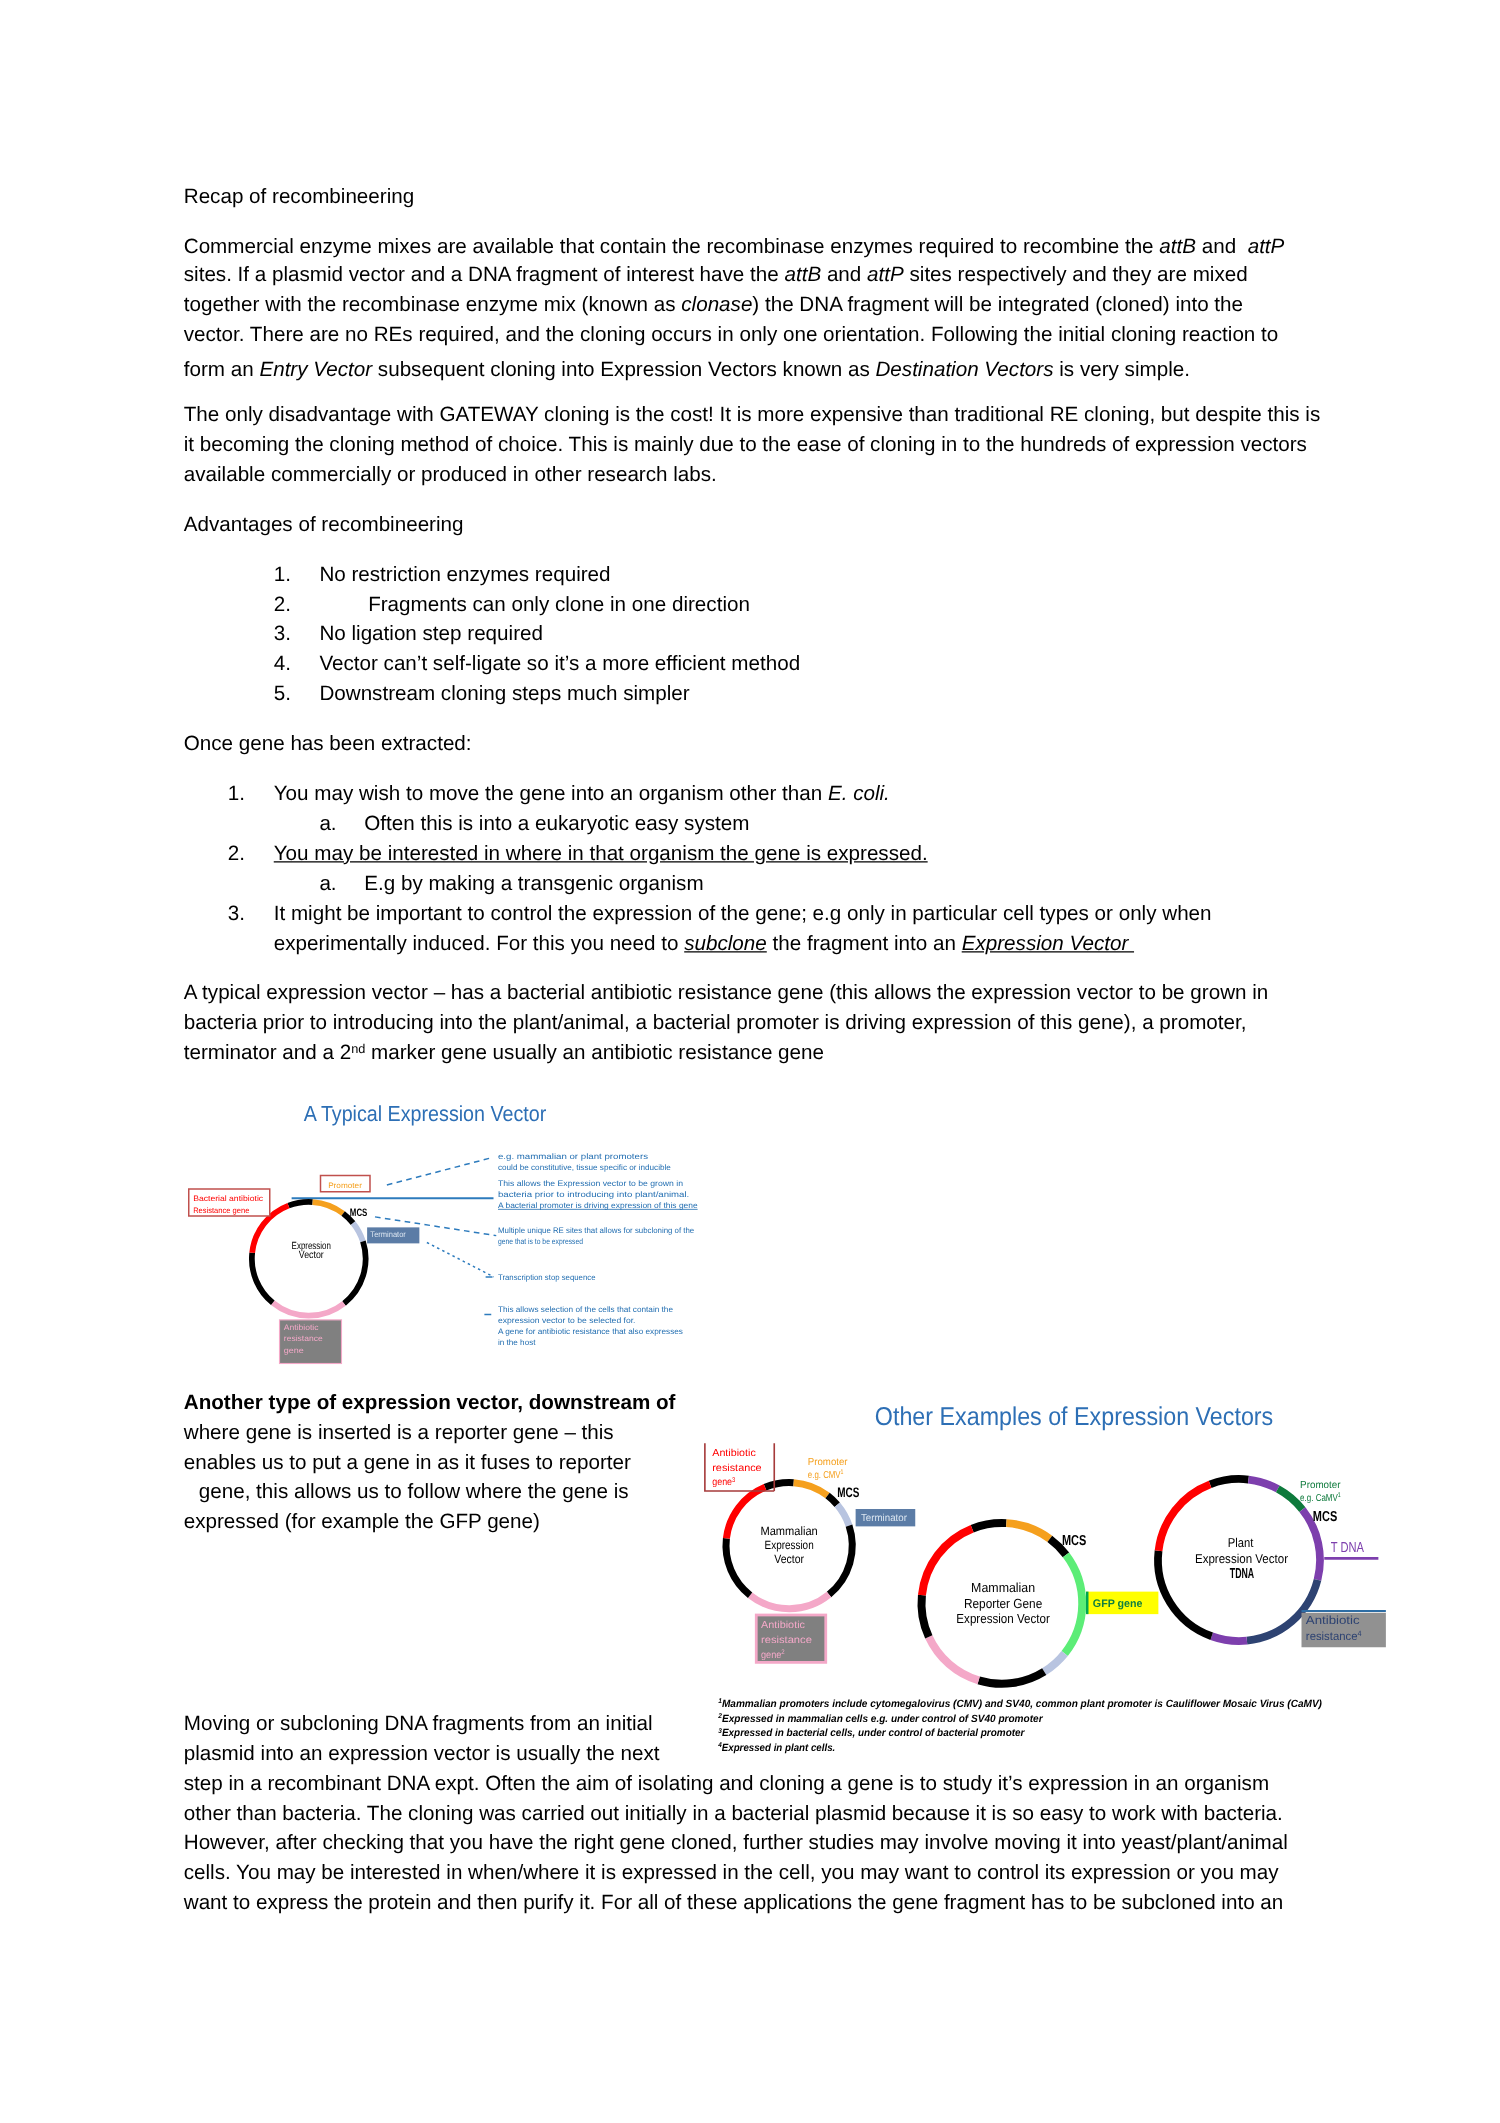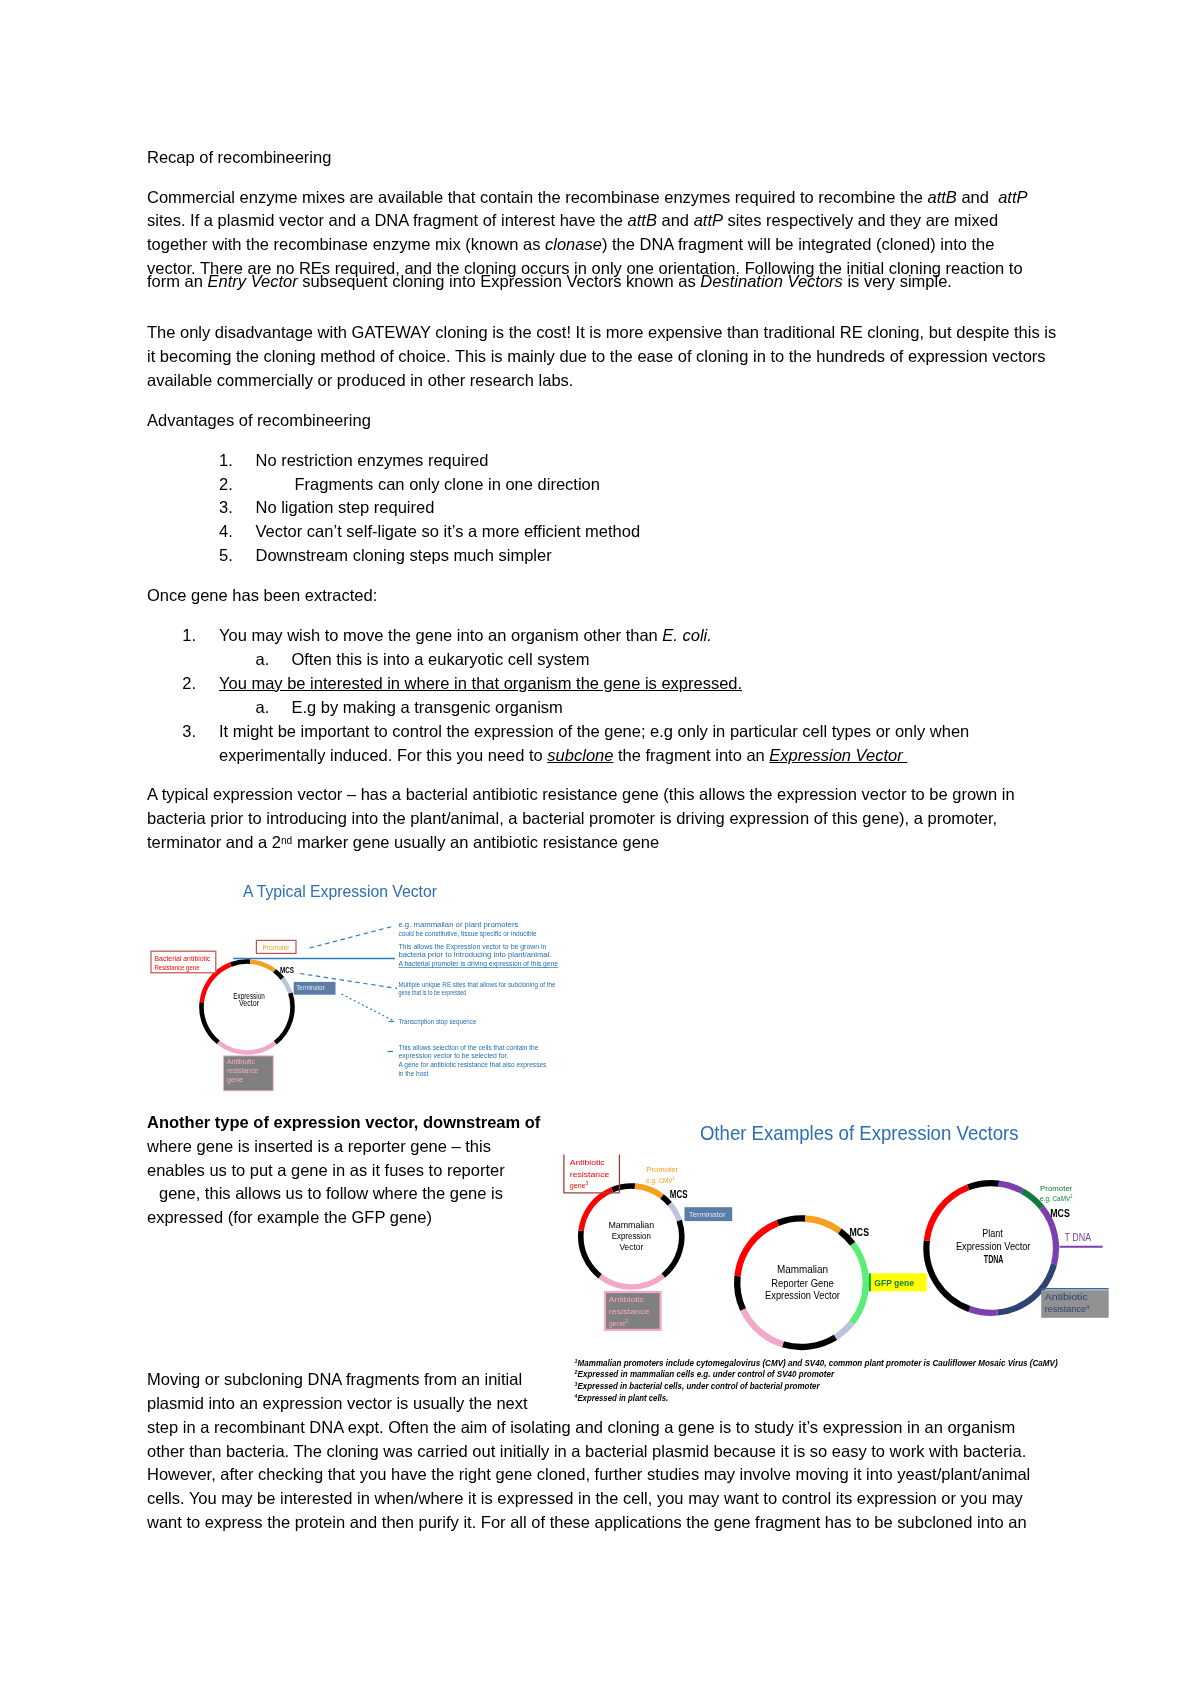--- a/index.html
+++ b/index.html
@@ -20,40 +20,40 @@
 </head>
 <body>
 
 <div class="page">
   <div id="body-text">
       <div class="tx" style="left: 147px; top: 148.6px;">Recap of recombineering</div>
       <div class="tx" style="left: 147px; top: 188.5px;">Commercial enzyme mixes are available that contain the recombinase enzymes required to recombine the <i>attB</i> and  <i>attP</i></div>
       <div class="tx" style="left: 147px; top: 212.4px;">sites. If a plasmid vector and a DNA fragment of interest have the <i>attB</i> and <i>attP</i> sites respectively and they are mixed</div>
       <div class="tx" style="left: 147px; top: 236.3px;">together with the recombinase enzyme mix (known as <i>clonase</i>) the DNA fragment will be integrated (cloned) into the</div>
       <div class="tx" style="left: 147px; top: 260.2px;">vector. There are no REs required, and the cloning occurs in only one orientation. Following the initial cloning reaction to</div>
-      <div class="tx" style="left: 147px; top: 273px;">form an <i>Entry Vector</i> subsequent cloning into Expression Vectors known as <i>Destination Vectors</i> is very simple.</div>
+      <div class="tx" style="left: 147px; top: 288px;">form an <i>Entry Vector</i> subsequent cloning into Expression Vectors known as <i>Destination Vectors</i> is very simple.</div>
       <div class="tx" style="left: 147px; top: 324px;">The only disadvantage with GATEWAY cloning is the cost! It is more expensive than traditional RE cloning, but despite this is</div>
       <div class="tx" style="left: 147px; top: 347.9px;">it becoming the cloning method of choice. This is mainly due to the ease of cloning in to the hundreds of expression vectors</div>
       <div class="tx" style="left: 147px; top: 371.8px;">available commercially or produced in other research labs.</div>
       <div class="tx" style="left: 147px; top: 411.7px;">Advantages of recombineering</div>
       <div class="tx" style="left: 219px; top: 451.6px;">1.</div>
       <div class="tx" style="left: 255.5px; top: 451.6px;">No restriction enzymes required</div>
       <div class="tx" style="left: 219px; top: 475.5px;">2.</div>
       <div class="tx" style="left: 255.5px; top: 475.5px; padding-left: 39px;">Fragments can only clone in one direction</div>
       <div class="tx" style="left: 219px; top: 499.4px;">3.</div>
       <div class="tx" style="left: 255.5px; top: 499.4px;">No ligation step required</div>
       <div class="tx" style="left: 219px; top: 523.3px;">4.</div>
       <div class="tx" style="left: 255.5px; top: 523.3px;">Vector can’t self-ligate so it’s a more efficient method</div>
       <div class="tx" style="left: 219px; top: 547.2px;">5.</div>
       <div class="tx" style="left: 255.5px; top: 547.2px;">Downstream cloning steps much simpler</div>
       <div class="tx" style="left: 147px; top: 587.1px;">Once gene has been extracted:</div>
       <div class="tx" style="left: 182.3px; top: 627px;">1.</div>
       <div class="tx" style="left: 219px; top: 627px;">You may wish to move the gene into an organism other than <i>E. coli.</i></div>
       <div class="tx" style="left: 255.5px; top: 650.9px;">a.</div>
-      <div class="tx" style="left: 291.4px; top: 650.9px;">Often this is into a eukaryotic cell system</div>
+      <div class="tx" style="left: 291.4px; top: 650.9px;">Often this is into a eukaryotic easy system</div>
       <div class="tx" style="left: 182.3px; top: 674.8px;">2.</div>
       <div class="tx" style="left: 219px; top: 674.8px; text-decoration: underline;">You may be interested in where in that organism the gene is expressed.</div>
       <div class="tx" style="left: 255.5px; top: 698.7px;">a.</div>
       <div class="tx" style="left: 291.4px; top: 698.7px;">E.g by making a transgenic organism</div>
       <div class="tx" style="left: 182.3px; top: 722.6px;">3.</div>
       <div class="tx" style="left: 219px; top: 722.6px;">It might be important to control the expression of the gene; e.g only in particular cell types or only when</div>
       <div class="tx" style="left: 219px; top: 746.5px;">experimentally induced. For this you need to <u><i>subclone</i></u> the fragment into an <u><i>Expression Vector </i></u></div>
       <div class="tx" style="left: 147px; top: 786.4px;">A typical expression vector – has a bacterial antibiotic resistance gene (this allows the expression vector to be grown in</div>
       <div class="tx" style="left: 147px; top: 810.3px;">bacteria prior to introducing into the plant/animal, a bacterial promoter is driving expression of this gene), a promoter,</div>
       <div class="tx" style="left: 147px; top: 834.2px;">terminator and a 2<sup>nd</sup> marker gene usually an antibiotic resistance gene</div>

